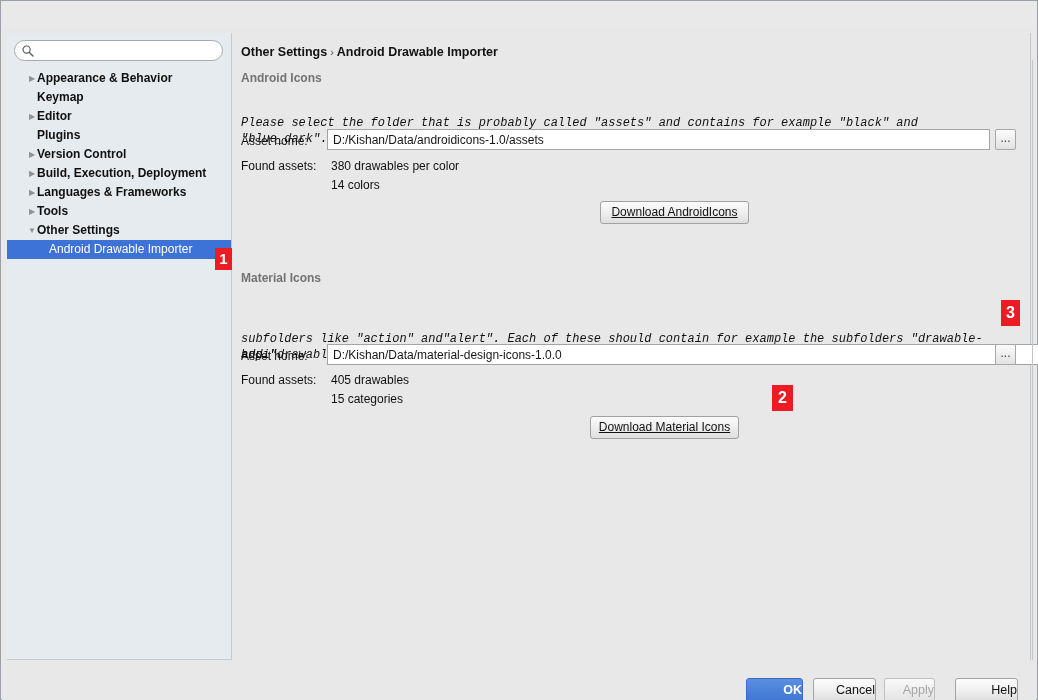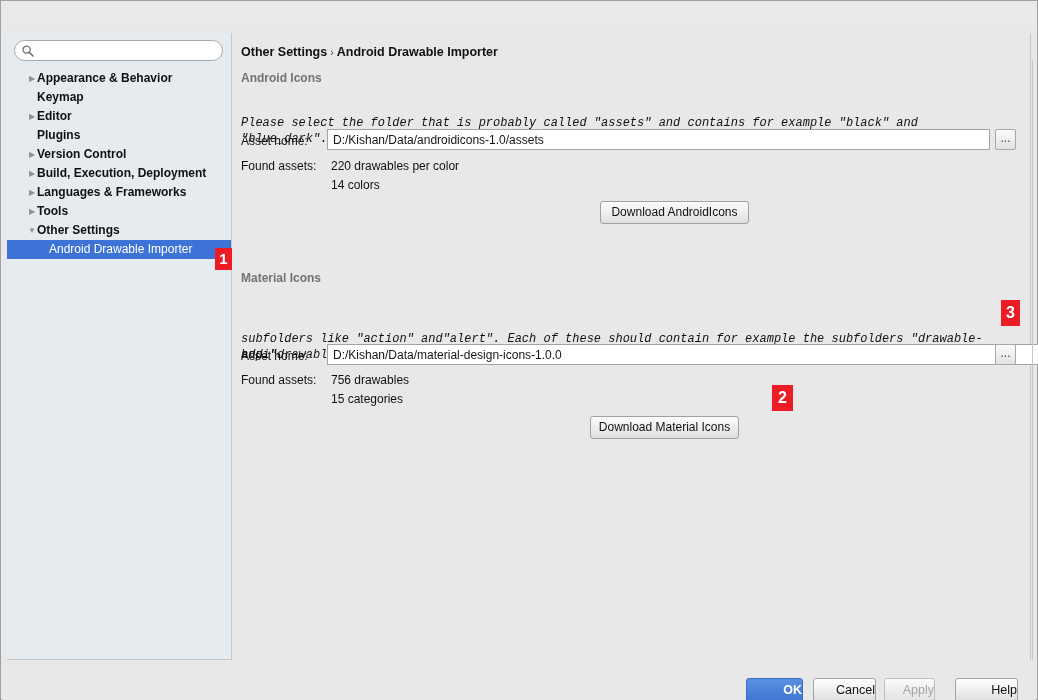--- a/index.html
+++ b/index.html
@@ -263,20 +263,21 @@
     height: 23px;
     border: 1px solid #a1a1a1;
     border-radius: 3px;
     background: linear-gradient(to bottom, #fbfbfb 0%, #f0f0f0 45%, #dedede 100%);
     box-sizing: border-box;
     font-size: 12px;
     color: #111;
     text-align: center;
     line-height: 21px;
     white-space: nowrap;
+    text-decoration: underline;
   }
 
   
   .footer {
     position: absolute;
     left: 0; top: 637px;
     width: 1034px; height: 61px;
     background: #e8e8e8;
   }
   .footer-btn {
@@ -402,40 +403,40 @@
 
       <div class="fieldlabel" style="left:8px; top:101px">Asset home:</div>
       <div class="textfield" style="left:94px; top:96px; width:663px;">
         <input type="text" value="D:/Kishan/Data/androidicons-1.0/assets" style="">
       </div>
       <div class="browse-btn" style="left:762px; top:96px">
         <div class="dots">...</div>
       </div>
 
       <div class="fieldlabel" style="left:8px; top:126px">Found assets:</div>
-      <div class="value" style="left:98px; top:126px">220 drawables per color</div>
+      <div class="value" style="left:98px; top:126px">380 drawables per color</div>
       <div class="value" style="left:98px; top:145px">14 colors</div>
 
       <div class="push-btn" style="left:367px; top:168px; width:149px;">Download AndroidIcons</div>
 
       <div class="sec-title" style="top:238px">Material Icons</div>
 
       <div class="desc" style="top:270px">subfolders like "action" and"alert". Each of these should contain for example the subfolders "drawable-hdpi"</div>
       <div class="desc" style="top:286px">and "drawable-xhdpi".</div>
 
       <div class="fieldlabel" style="left:8px; top:316px">Asset home:</div>
       <div class="textfield" style="left:94px; top:311px; width:754px;">
         <input type="text" value="D:/Kishan/Data/material-design-icons-1.0.0" style="">
       </div>
       <div class="browse-btn" style="left:762px; top:311px">
         <div class="dots">...</div>
       </div>
 
       <div class="fieldlabel" style="left:8px; top:340px">Found assets:</div>
-      <div class="value" style="left:98px; top:340px">756 drawables</div>
+      <div class="value" style="left:98px; top:340px">405 drawables</div>
       <div class="value" style="left:98px; top:359px">15 categories</div>
 
       <div class="push-btn" style="left:357px; top:383px; width:149px;">Download Material Icons</div>
     </div>
 
     <div class="right-rail"></div>
 
     <div class="footer">
       <div class="footer-btn primary" style="left:744px; width:57px;">OK</div>
       <div class="footer-btn" style="left:811px; width:63px;">Cancel</div>

